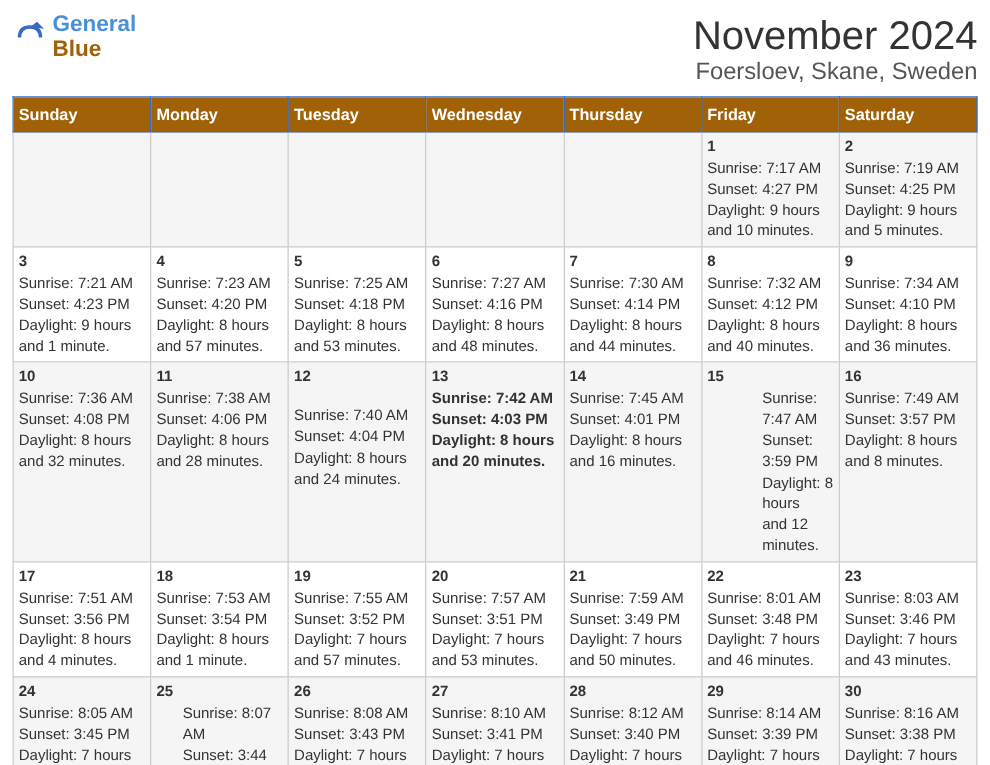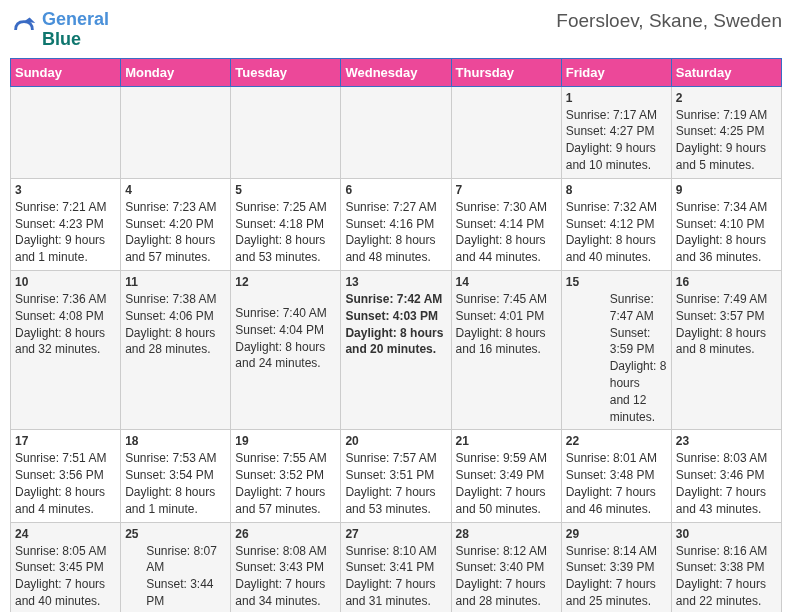--- a/index.html
+++ b/index.html
@@ -45,21 +45,21 @@
     .subtitle {
       font-size: 19px;
       color: #555;
     }
     table {
       width: 100%;
       border-collapse: collapse;
       table-layout: fixed;
     }
     thead tr th {
-      background: #ec4899;
+      background: #a16207;
       color: #fff;
       font-size: 13px;
       font-weight: bold;
       padding: 6px 4px;
       text-align: left;
       border: 1px solid #3a6bc4;
     }
     tbody tr td {
       border: 1px solid #ccc;
       vertical-align: top;
@@ -93,24 +93,25 @@
 <body>
 
 <div class="header">
   <div class="logo">
     <svg class="logo-icon" viewBox="0 0 40 40" xmlns="http://www.w3.org/2000/svg">
       <path d="M8 20 Q8 8 20 8 Q32 8 32 20" fill="none" stroke="#3a6bc4" stroke-width="4"></path>
       <path d="M20 8 L28 2 L36 10" fill="#3a6bc4"></path>
     </svg>
     <div class="logo-text">
       <div><span>General</span></div>
-      <div><span style="color:#0f766e">Blue</span></div>
+      <div><span style="color:#a16207">Blue</span></div>
     </div>
   </div>
   <div class="title-block">
+    <div class="month-title">November 2024</div>
     <div class="subtitle">Foersloev, Skane, Sweden</div>
   </div>
 </div>
 
 <table>
   <thead>
     <tr id="thead-row">
         <th>Sunday</th>
         <th>Monday</th>
         <th>Tuesday</th>
@@ -268,21 +269,21 @@
         </td>
         <td>
           <span class="day-num">20</span>
           <div class="day-info" style="white-space: pre-line;">Sunrise: 7:57 AM
 Sunset: 3:51 PM
 Daylight: 7 hours
 and 53 minutes.</div>
         </td>
         <td>
           <span class="day-num">21</span>
-          <div class="day-info" style="white-space: pre-line;">Sunrise: 9:59 AM
+          <div class="day-info" style="white-space: pre-line;">Sunrise: 7:59 AM
 Sunset: 3:49 PM
 Daylight: 7 hours
 and 50 minutes.</div>
         </td>
         <td>
           <span class="day-num">22</span>
           <div class="day-info" style="white-space: pre-line;">Sunrise: 8:01 AM
 Sunset: 3:48 PM
 Daylight: 7 hours
 and 46 minutes.</div>

